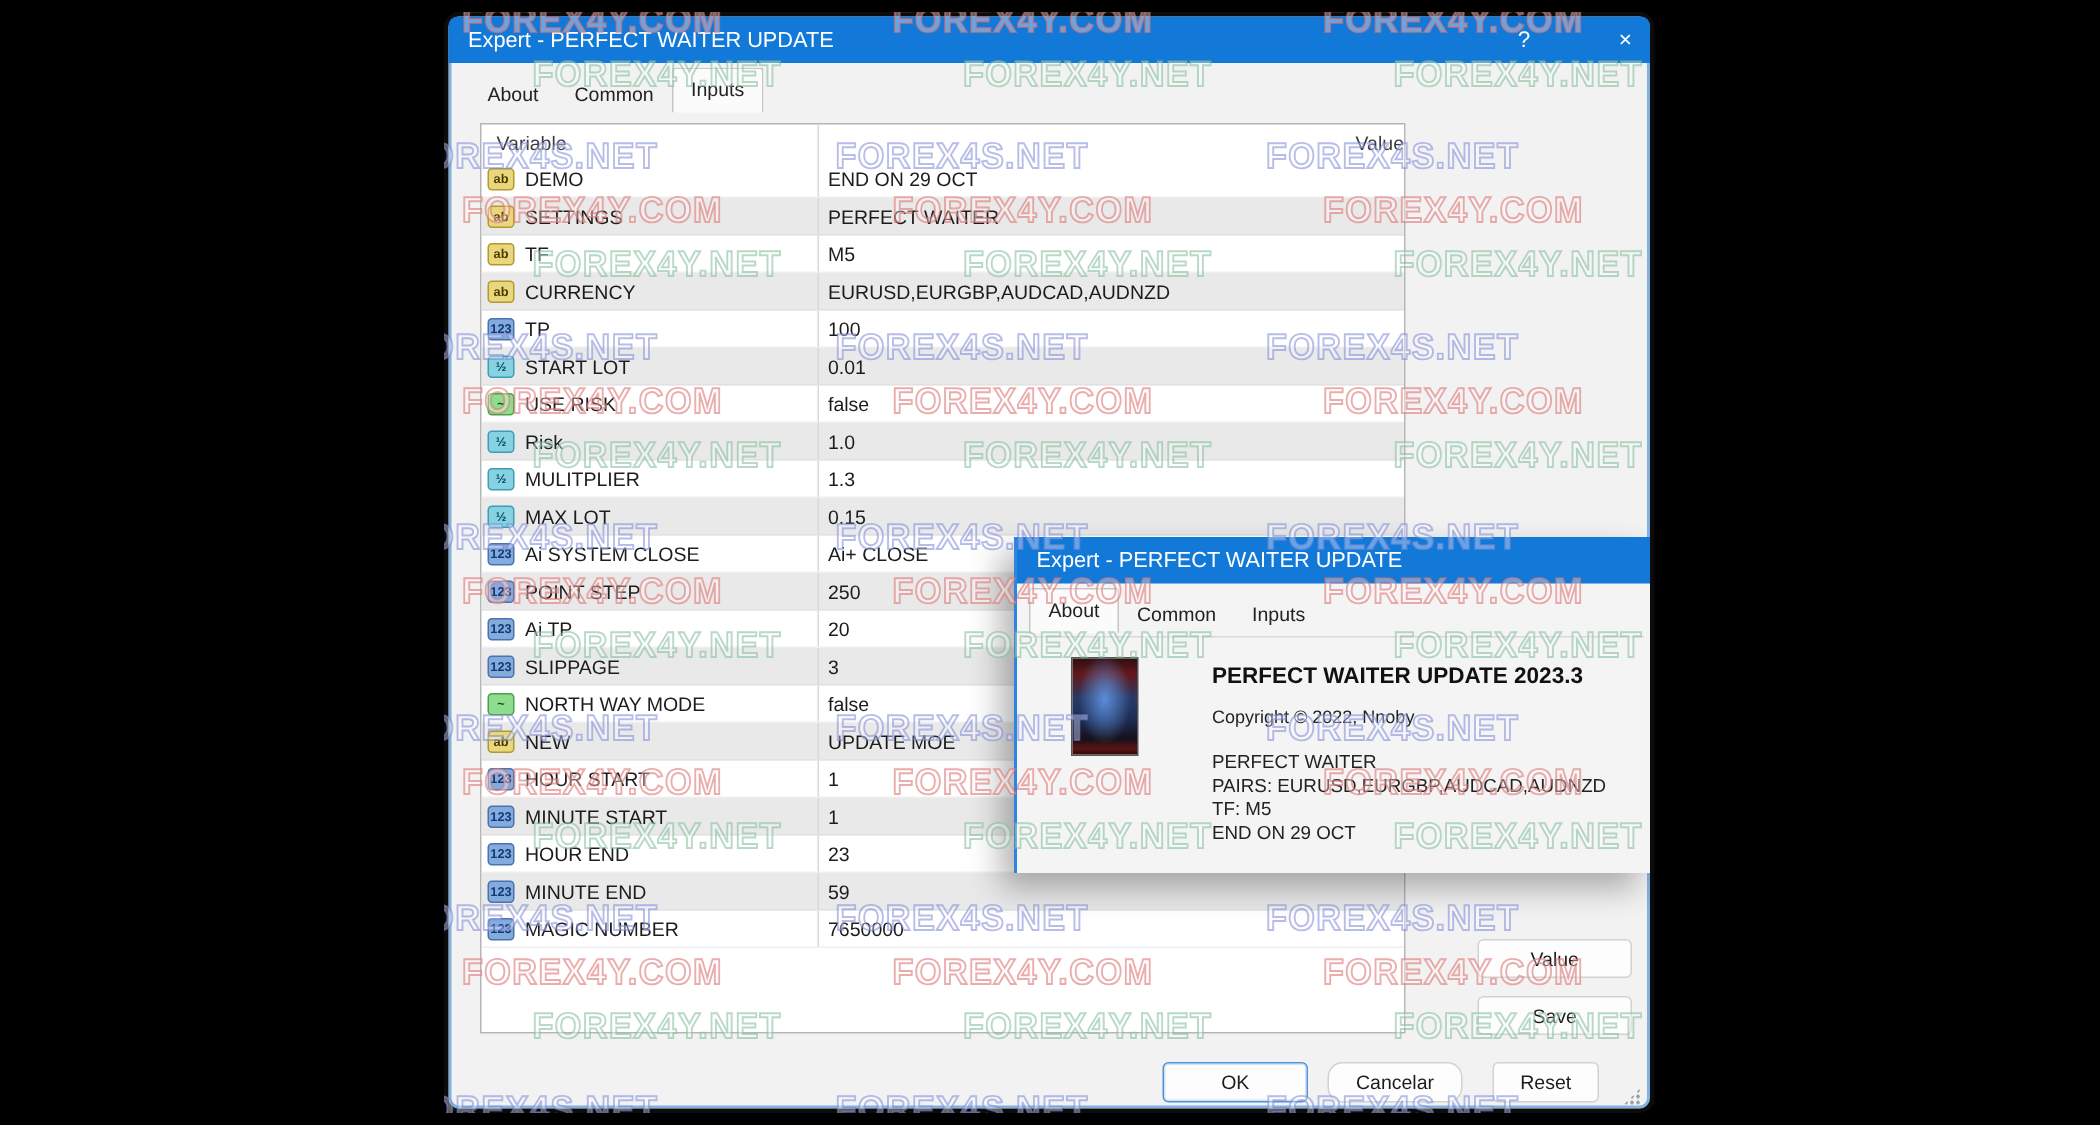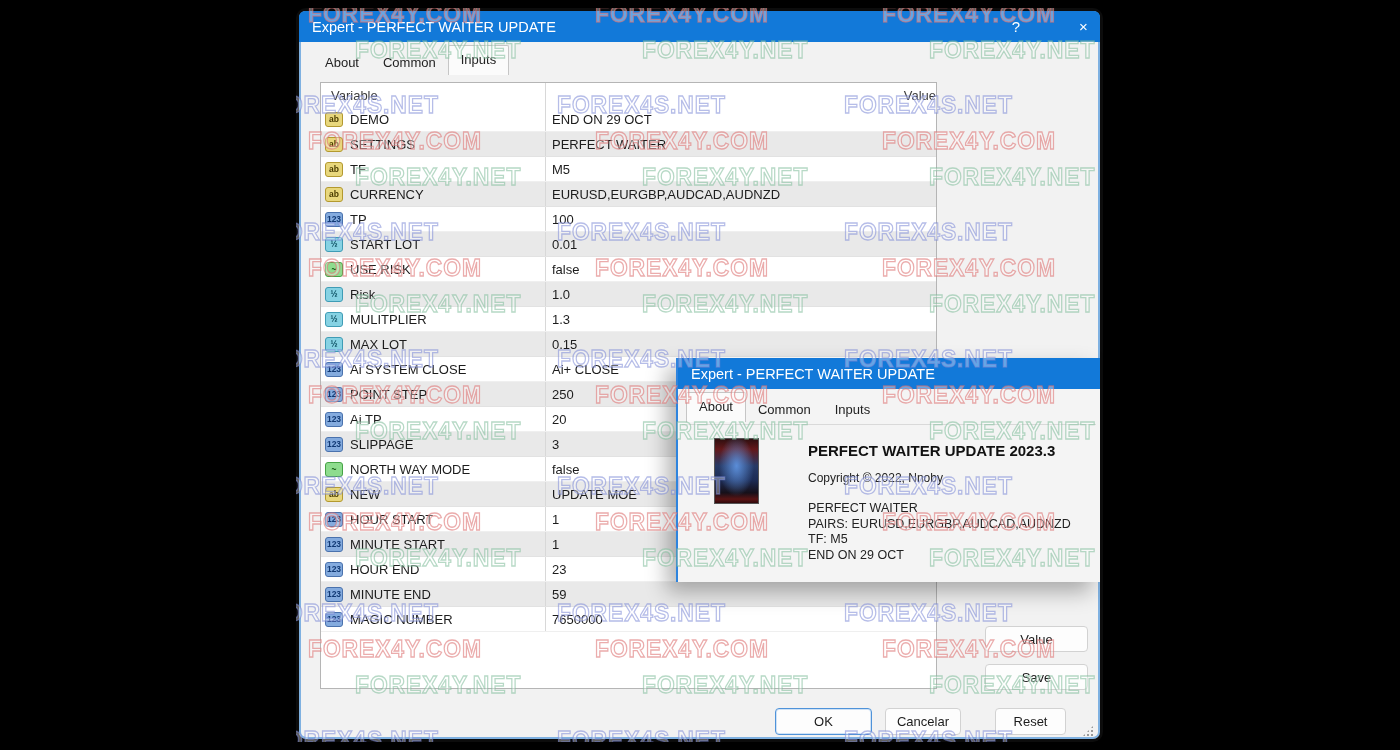--- a/index.html
+++ b/index.html
@@ -70,21 +70,21 @@
 
   
   .btn {
     position: absolute; background: #fdfdfd; border: 1px solid #d2d2d2;
     border-radius: 4px; font-size: 13px; color: #1c1c1c;
     font-family: inherit; cursor: default;
   }
   .btn-load  { left: 686px; top: 615px; width: 103px; height: 26px; }
   .btn-save  { left: 686px; top: 653px; width: 103px; height: 26px; }
   .btn-ok    { left: 476px; top: 697px; width: 97px;  height: 27px; border: 1px solid #4f93d9; box-shadow: inset 0 0 0 1px #cfe2f6; }
-  .btn-cancel{ left: 586px; top: 697px; width: 76px;  height: 27px; }
+  .btn-cancel{ left: 586px; top: 697px; width: 90px;  height: 27px; border-radius: 10px; }
   .btn-reset { left: 696px; top: 697px; width: 71px;  height: 27px; }
   .grip {
     position: absolute; left: 783px; top: 714px; width: 12px; height: 12px;
     background-image: radial-gradient(#9a9a9a 1px, transparent 1.3px);
     background-size: 4px 4px;
     clip-path: polygon(100% 0, 100% 100%, 0 100%);
   }
 
   
   .dlg-about {

